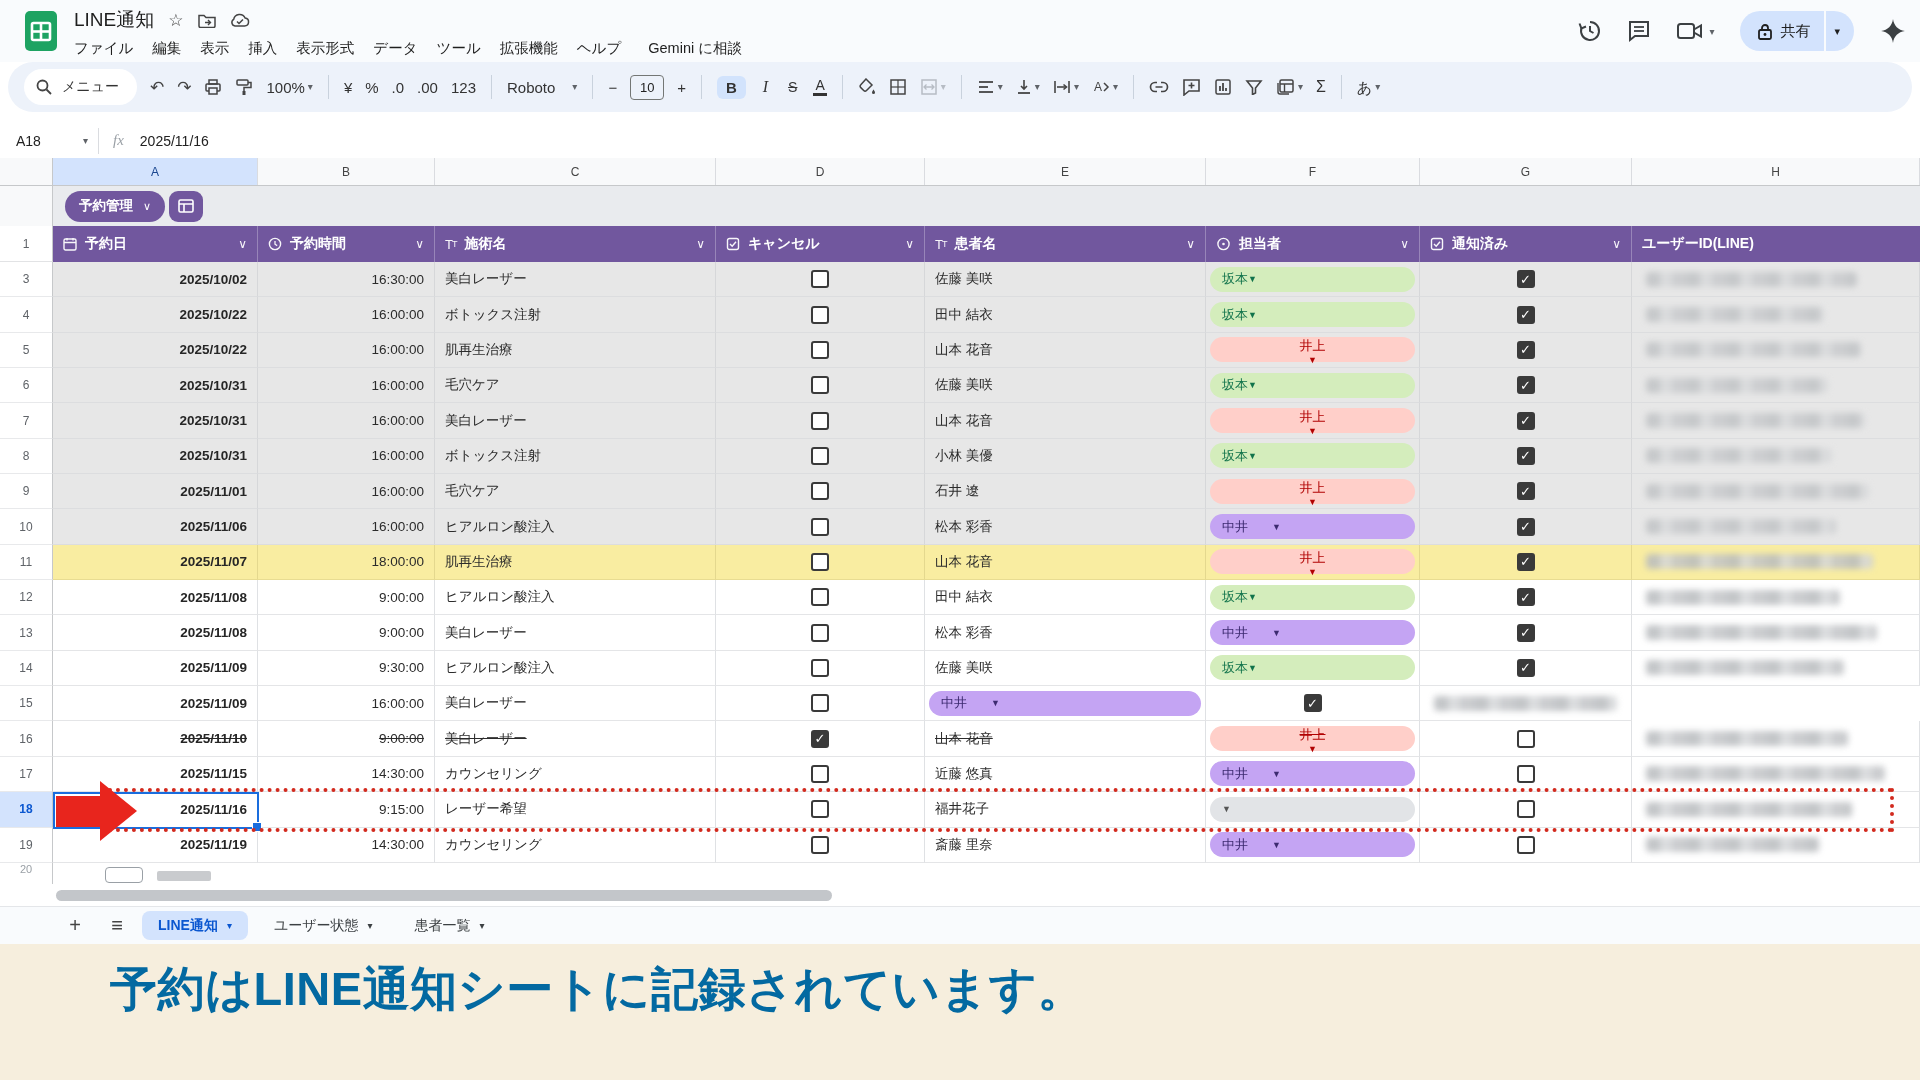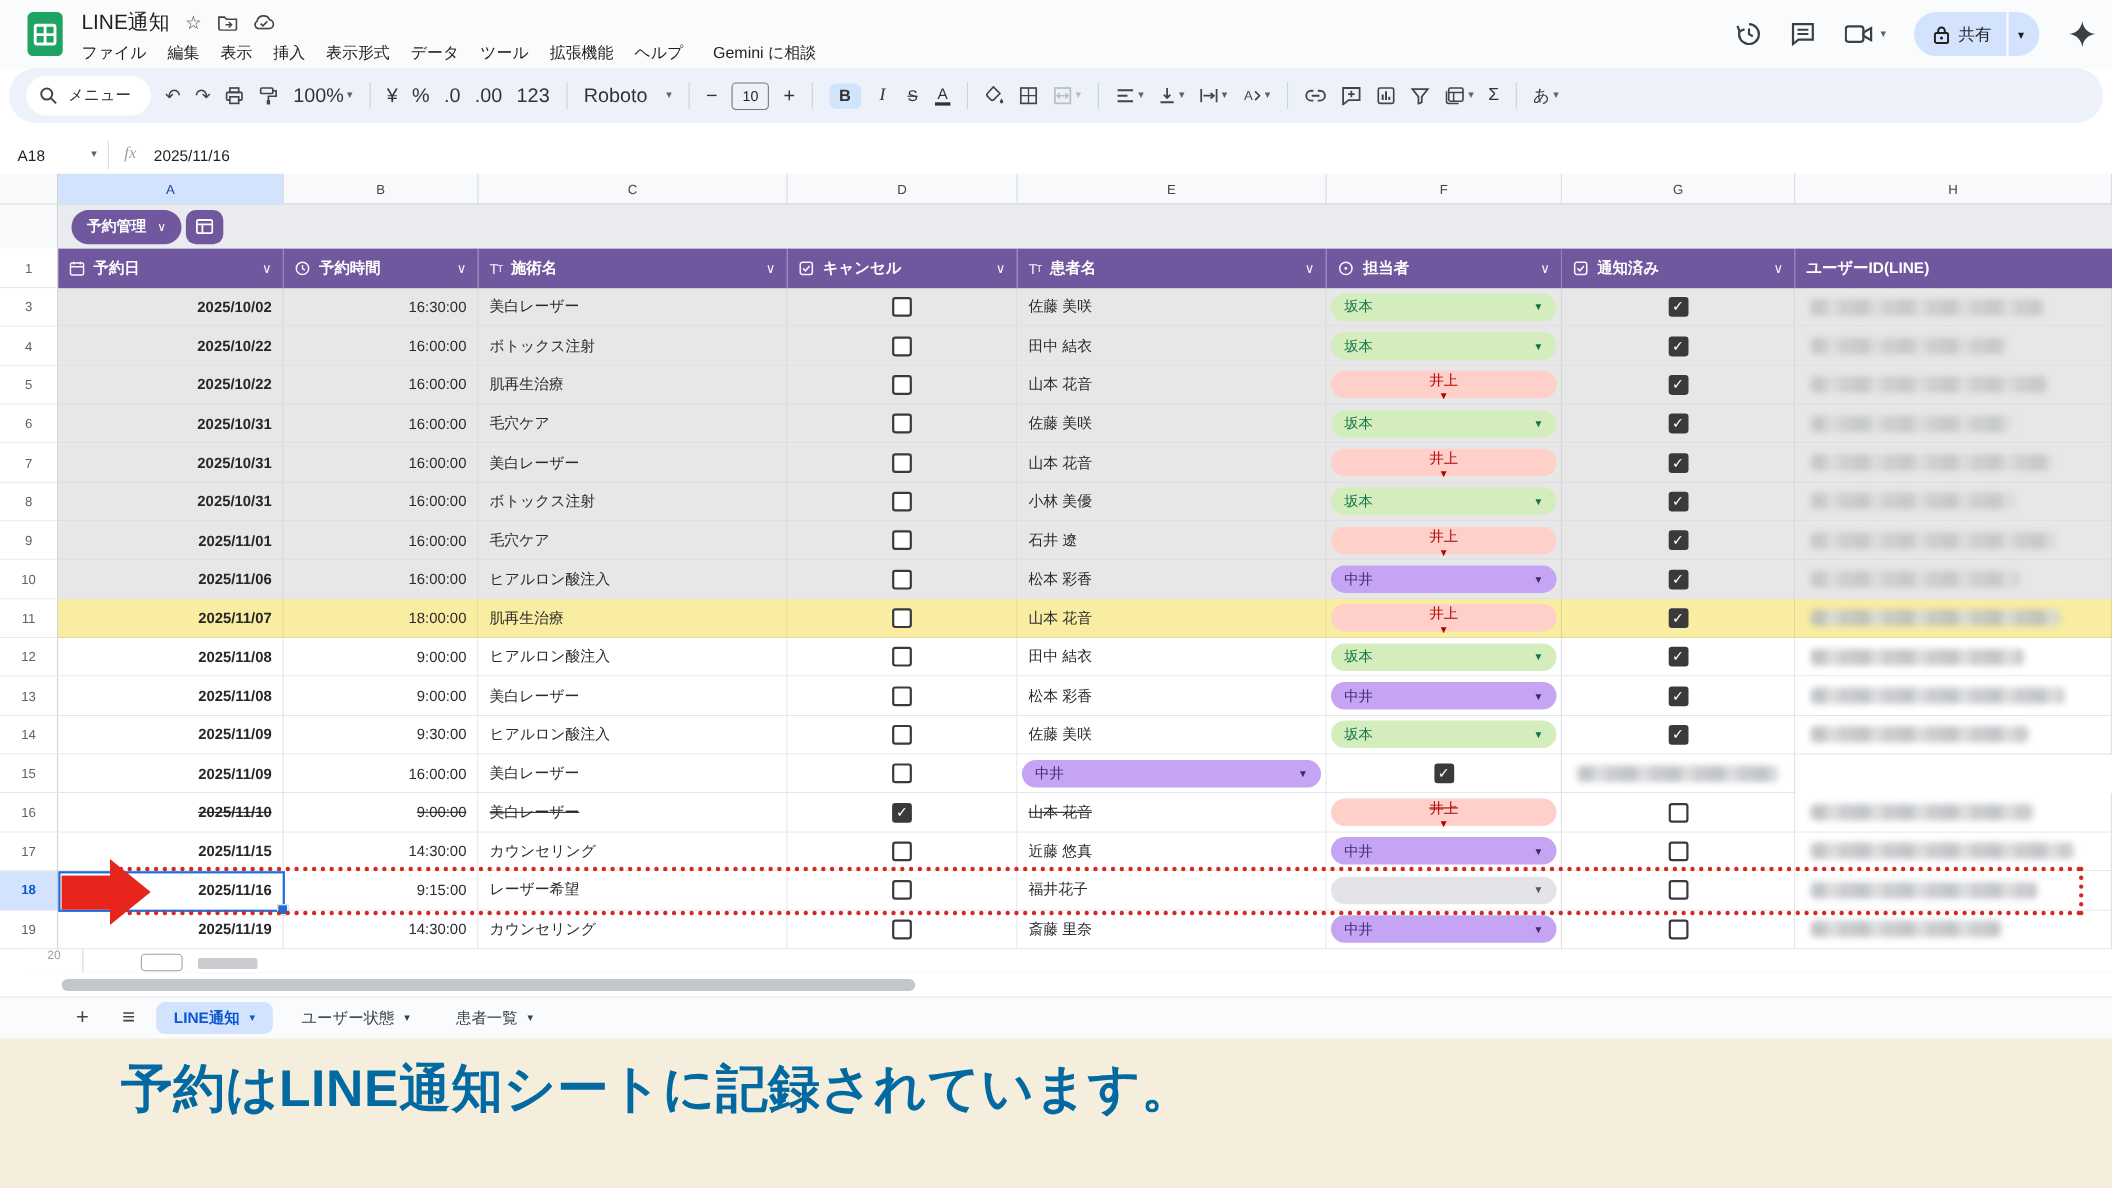--- a/index.html
+++ b/index.html
@@ -20,21 +20,21 @@
   .top-right { position:absolute; right:14px; top:10px; display:flex; align-items:center; gap:26px; height:42px; }
   .share-btn { display:flex; align-items:center; background:#d3e3fd; border-radius:20px; height:40px; overflow:hidden; }
   .share-main { display:flex; align-items:center; gap:8px; padding:0 14px 0 18px; font-size:15px; color:#1f1f1f; font-weight:500; }
   .share-caret { padding:0 14px 0 8px; border-left:2px solid #f9fbfd; font-size:11px; color:#1f1f1f; height:100%; display:flex; align-items:center; }
   .caret { font-size:10px; color:#5f6368; }
 
   
   .toolbar { position:absolute; top:62px; left:8px; right:8px; height:50px; background:#edf2fa; border-radius:25px; display:flex; align-items:center; gap:13px; padding:0 16px; }
   .search-pill { display:flex; align-items:center; gap:10px; background:#fff; border-radius:18px; height:36px; padding:0 18px 0 12px; font-size:14px; color:#333; }
   .tb-btn { color:#444; font-size:17px; line-height:1; display:flex; align-items:center; gap:3px; }
-  .tb-txt { font-size:18px; color:#333; }
+  .tb-txt { font-size:15px; color:#333; }
   .tb-div { width:1px; height:24px; background:#c9d2dd; margin:0 2px; }
   .fs-box { width:34px; height:25px; border:1px solid #747775; border-radius:4px; display:flex; align-items:center; justify-content:center; font-size:13px; color:#222; background:#edf2fa; }
   .fmt-b { font-weight:bold; font-size:15px; color:#333; background:#d2e3fc; border-radius:6px; padding:3px 9px; }
   .fmt-i { font-style:italic; font-family:"Liberation Serif",serif; font-size:16px; color:#333; padding:0 4px; }
   .fmt-s { font-size:14px; color:#333; text-decoration:line-through; padding:0 3px; }
   .fmt-a { font-size:14px; color:#333; border-bottom:3px solid #333; line-height:1; padding:0 2px 1px; }
   .disabled { color:#b6bcc4 !important; }
   svg.tbi { display:block; }
 
   
@@ -76,32 +76,32 @@
   .bg-white .cell { background:#fff; }
   .cell.r { justify-content:flex-end; }
   .cell.c { justify-content:center; }
   .cell.date .txt { font-weight:bold; color:#262626; }
   .strike .txt { text-decoration:line-through; }
 
   .cb { width:18px; height:18px; border:2px solid #3a3a3a; border-radius:3px; background:#fff; }
   .cb.checked { background:#3a3a3a; border-color:#3a3a3a; color:#fff; display:flex; align-items:center; justify-content:center; font-size:13px; font-weight:bold; }
 
   .chipcell { padding:0 4px; }
-  .chip { flex:1; height:25px; border-radius:13px; display:flex; align-items:center; justify-content:space-between; padding:0 12px; font-size:13px; }
+  .chip { flex:1; height:25px; border-radius:13px; display:flex; align-items:center; padding:0 12px; font-size:13px; }
   .chip .ccaret { font-size:9px; }
   .chip.green { background:#d4edbc; color:#11734b; } .chip.green .ccaret{ color:#11734b; }
   .chip.red { background:#ffcfc9; color:#b10202;flex-direction:column; } .chip.red .ccaret{ color:#b10202; }
   .chip.purple { background:#c4a4f3; color:#3c2a70;gap:24px; } .chip.purple .ccaret{ color:#3c2a70; }
   .chip.empty { background:#e2e4e7; color:#666; } .chip.empty .ccaret{ color:#555; }
 
   .uid { padding:0 14px; }
   .blurbar { height:15px; border-radius:4px; background:repeating-linear-gradient(90deg,#b9bcbf 0 14px,#d4d6d8 14px 26px,#c2c4c7 26px 40px); filter:blur(3px); opacity:.85; }
   .bg-gray .blurbar { opacity:.7; }
 
-  .partial { height:22px; overflow:hidden;padding-left:23px; }
+  .partial { height:22px; overflow:hidden; }
   .partial .gcell { color:#9aa0a6; align-items:flex-start; font-size:11px; }
   .ghost-box { width:38px; height:16px; border:1.5px solid #9aa0a6; border-radius:4px; margin:3px 0 0 52px; }
   .ghost-txt { width:54px; height:10px; background:#c9cbce; border-radius:2px; margin:6px 0 0 14px; }
 
   .scrollstrip { position:absolute; top:884px; left:0; right:0; height:22px; background:#fff; }
   .hscroll { position:absolute; left:56px; top:6px; width:776px; height:11px; border-radius:6px; background:#c3c6ca; }
 
   
   .sel-cell { position:absolute; left:53px; top:792px; width:206px; height:37px; border:2px solid #1a6dde; z-index:6; }
   .sel-cell::after { content:""; position:absolute; right:-5px; bottom:-5px; width:8px; height:8px; background:#1a6dde; border:1.5px solid #fff; }

